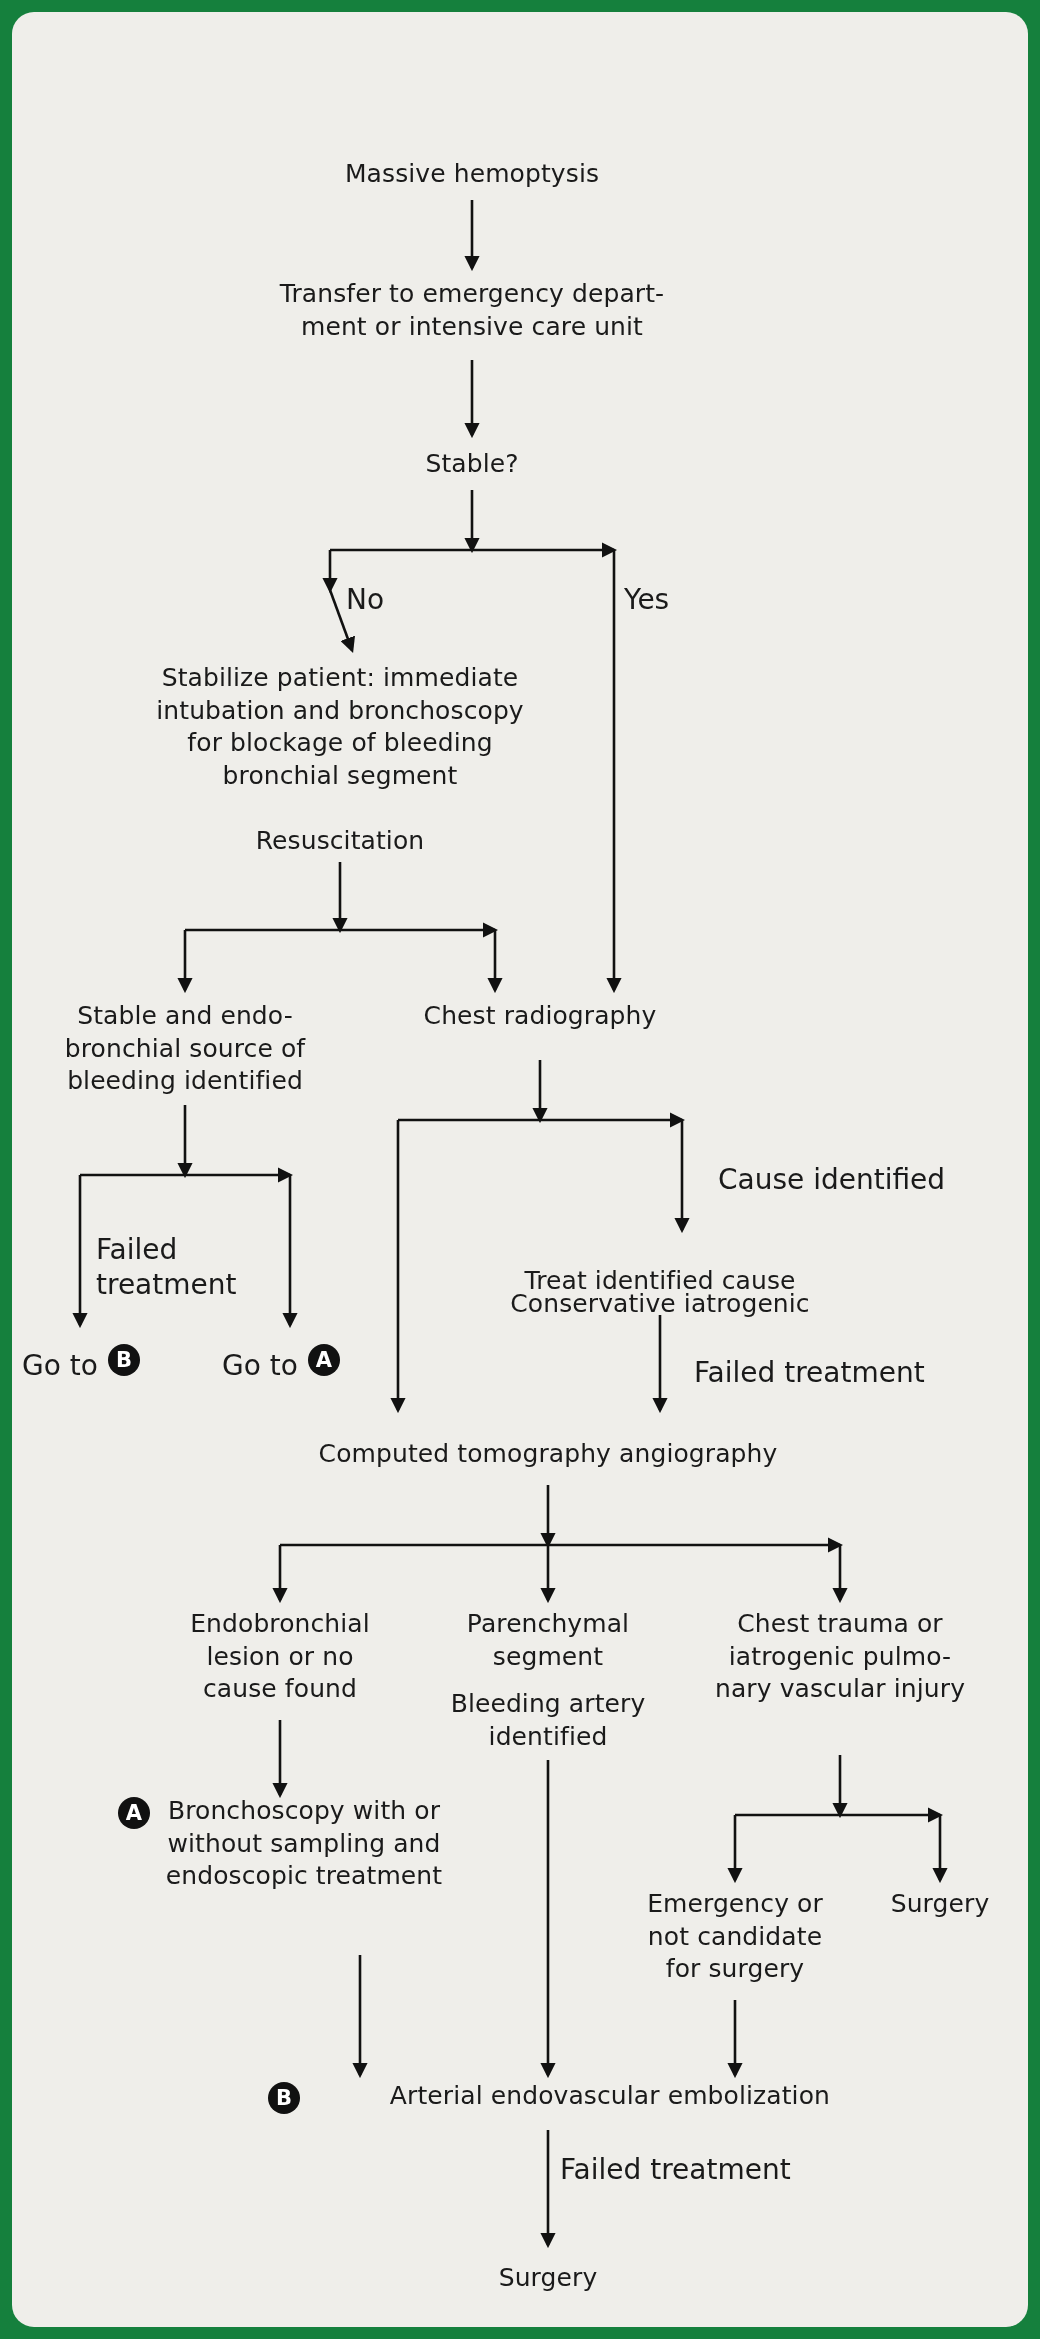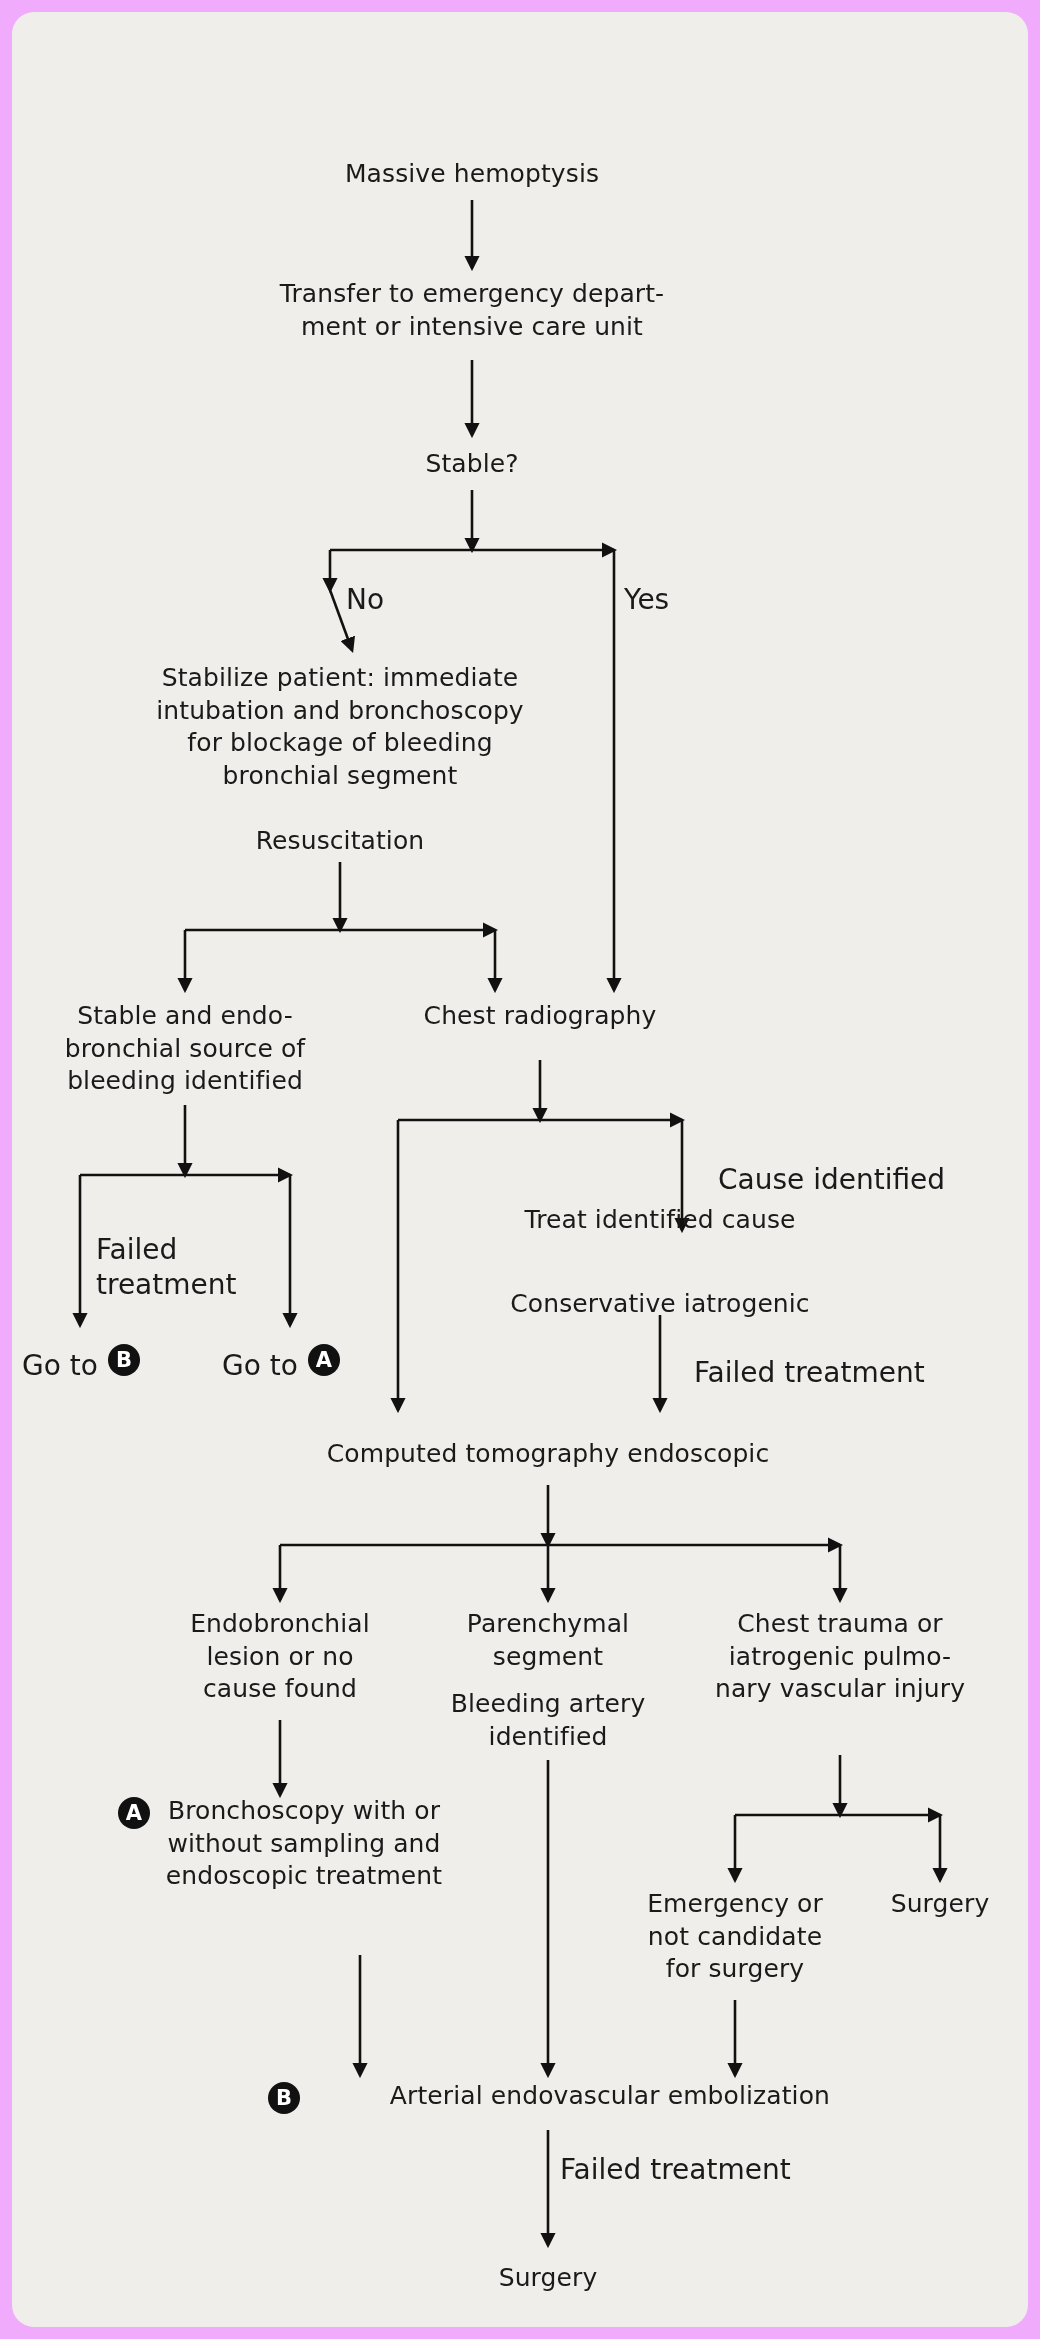--- a/index.html
+++ b/index.html
@@ -7,21 +7,21 @@
     padding: 0;
     background: #ffffff;
   }
   body {
     font-family: "DejaVu Sans", sans-serif;
   }
   #canvas {
     position: relative;
     width: 1040px;
     height: 2339px;
-    background: #f0abfc;
+    background: #15803d;
     overflow: hidden;
   }
   .panel {
     position: absolute;
     left: 12px;
     top: 12px;
     width: 1016px;
     height: 2315px;
     background: #efeeea;
     border-radius: 22px;
@@ -143,25 +143,25 @@
 bronchial segment</div>
 
   <div class="node" style="left:190px; top:825px; width:300px;">Resuscitation</div>
 
   <div class="node" style="left:35px; top:1000px; width:300px;">Stable and endo-
 bronchial source of
 bleeding identified</div>
 
   <div class="node" style="left:390px; top:1000px; width:300px;">Chest radiography</div>
 
-  <div class="node" style="left:470px; top:1204px; width:380px;">Treat identified cause</div>
+  <div class="node" style="left:470px; top:1265px; width:380px;">Treat identified cause</div>
 
   <div class="node" style="left:470px; top:1288px; width:380px;">Conservative iatrogenic</div>
 
-  <div class="node" style="left:248px; top:1438px; width:600px;">Computed tomography endoscopic</div>
+  <div class="node" style="left:248px; top:1438px; width:600px;">Computed tomography angiography</div>
 
   <div class="node" style="left:150px; top:1608px; width:260px;">Endobronchial
 lesion or no
 cause found</div>
 
   <div class="node" style="left:428px; top:1608px; width:240px;">Parenchymal
 segment</div>
 
   <div class="node" style="left:418px; top:1688px; width:260px;">Bleeding artery
 identified</div>

